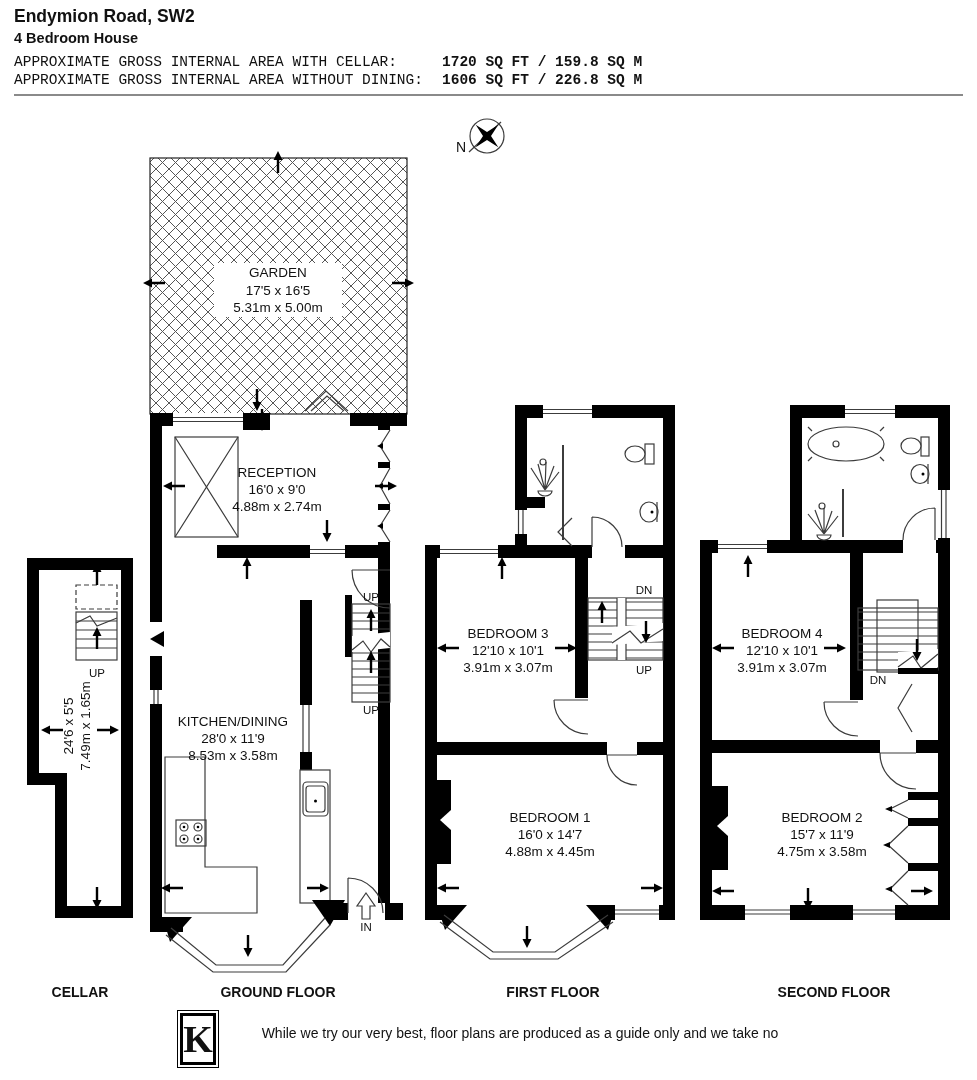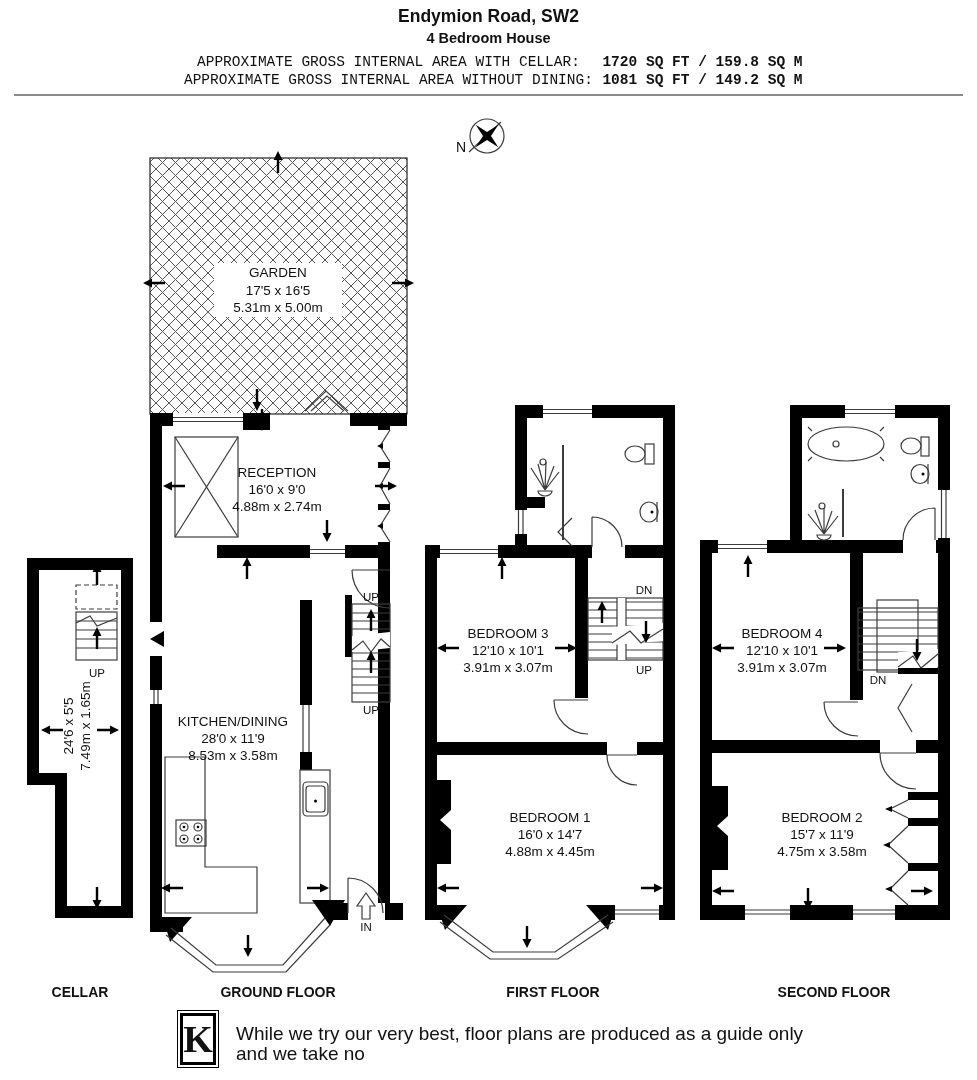--- a/index.html
+++ b/index.html
@@ -1,18 +1,18 @@
 <!DOCTYPE html>
 <html><head>
 <meta charset="utf-8">
 <style>
   html,body{margin:0;padding:0;background:#fff;}
   .page{position:relative;width:977px;height:1080px;background:#fff;overflow:hidden;
         font-family:"Liberation Sans",sans-serif;color:#111;}
-  .header{position:absolute;left:14px;top:6px;width:949px;text-align:center;}
+  .header{position:absolute;left:14px;top:6px;width:949px;}
   .h-title{font-size:17.5px;font-weight:700;margin-bottom:3px;}
   .h-sub{font-size:14.5px;font-weight:700;margin-bottom:7px;}
   .h-row{font-size:14.5px;line-height:18px;white-space:nowrap;font-family:Liberation Mono, monospace;}
   .h-label{display:inline-block;width:428px;}
   .h-value{font-weight:700;}
   .h-rule{border-top:2px solid #8a8a8a;margin-top:5px;}
   svg{position:absolute;left:0;top:0;}
   svg text{font-family:"Liberation Sans",sans-serif;fill:#111;font-size:13.5px;text-anchor:middle;}
   svg text.small{font-size:11.5px;}
   svg text.flabel{font-size:14px;font-weight:700;}
@@ -21,36 +21,36 @@
   .ln{stroke:#3c3c3c;stroke-width:1.2;fill:none;}
   .fx{stroke:#3c3c3c;stroke-width:1.2;fill:#fff;}
   .fxn{stroke:#3c3c3c;stroke-width:1.2;fill:none;}
   .thk{stroke-width:2px;}
   .ar{fill:#000;stroke:none;}
   .klogo{position:absolute;left:177px;top:1010px;width:42px;height:58px;border:1.5px solid #000;
          box-sizing:border-box;padding:2px;background:#fff;}
   .klogo-inner{width:100%;height:100%;border:3px solid #000;box-sizing:border-box;display:flex;
          align-items:center;justify-content:center;font-family:"Liberation Serif",serif;
          font-weight:700;font-size:38px;line-height:1;}
-  .disclaimer{position:absolute;left:236px;top:1024px;width:584px;
-         font-size:19px;line-height:19.5px;}
+  .disclaimer{position:absolute;left:228px;top:1024px;width:584px;text-align:center;
+         font-size:14px;line-height:19.5px;}
 </style>
 </head>
 <body>
 
 <div class="page">
 
   <div class="header">
     <div class="h-title">Endymion Road, SW2</div>
     <div class="h-sub">4 Bedroom House</div>
     <div class="h-row">
       <span class="h-label">APPROXIMATE GROSS INTERNAL AREA WITH CELLAR:</span><span class="h-value">1720 SQ FT / 159.8 SQ M</span>
     </div>
     <div class="h-row">
-      <span class="h-label">APPROXIMATE GROSS INTERNAL AREA WITHOUT DINING:</span><span class="h-value">1081 SQ FT / 149.2 SQ M</span>
+      <span class="h-label">APPROXIMATE GROSS INTERNAL AREA WITHOUT DINING:</span><span class="h-value">1606 SQ FT / 226.8 SQ M</span>
     </div>
     <div class="h-rule"></div>
   </div>
 
   <svg width="977" height="1080" viewBox="0 0 977 1080">
     <defs>
       <pattern id="xh" width="13" height="13" patternUnits="userSpaceOnUse">
         <path d="M0 0L13 13M13 0L0 13" stroke="#555" stroke-width="1"></path>
       </pattern>
       <path id="arr" d="M0 0L-4.5 9L-1.2 9L-1.2 22L1.2 22L1.2 9L4.5 9Z"></path>

